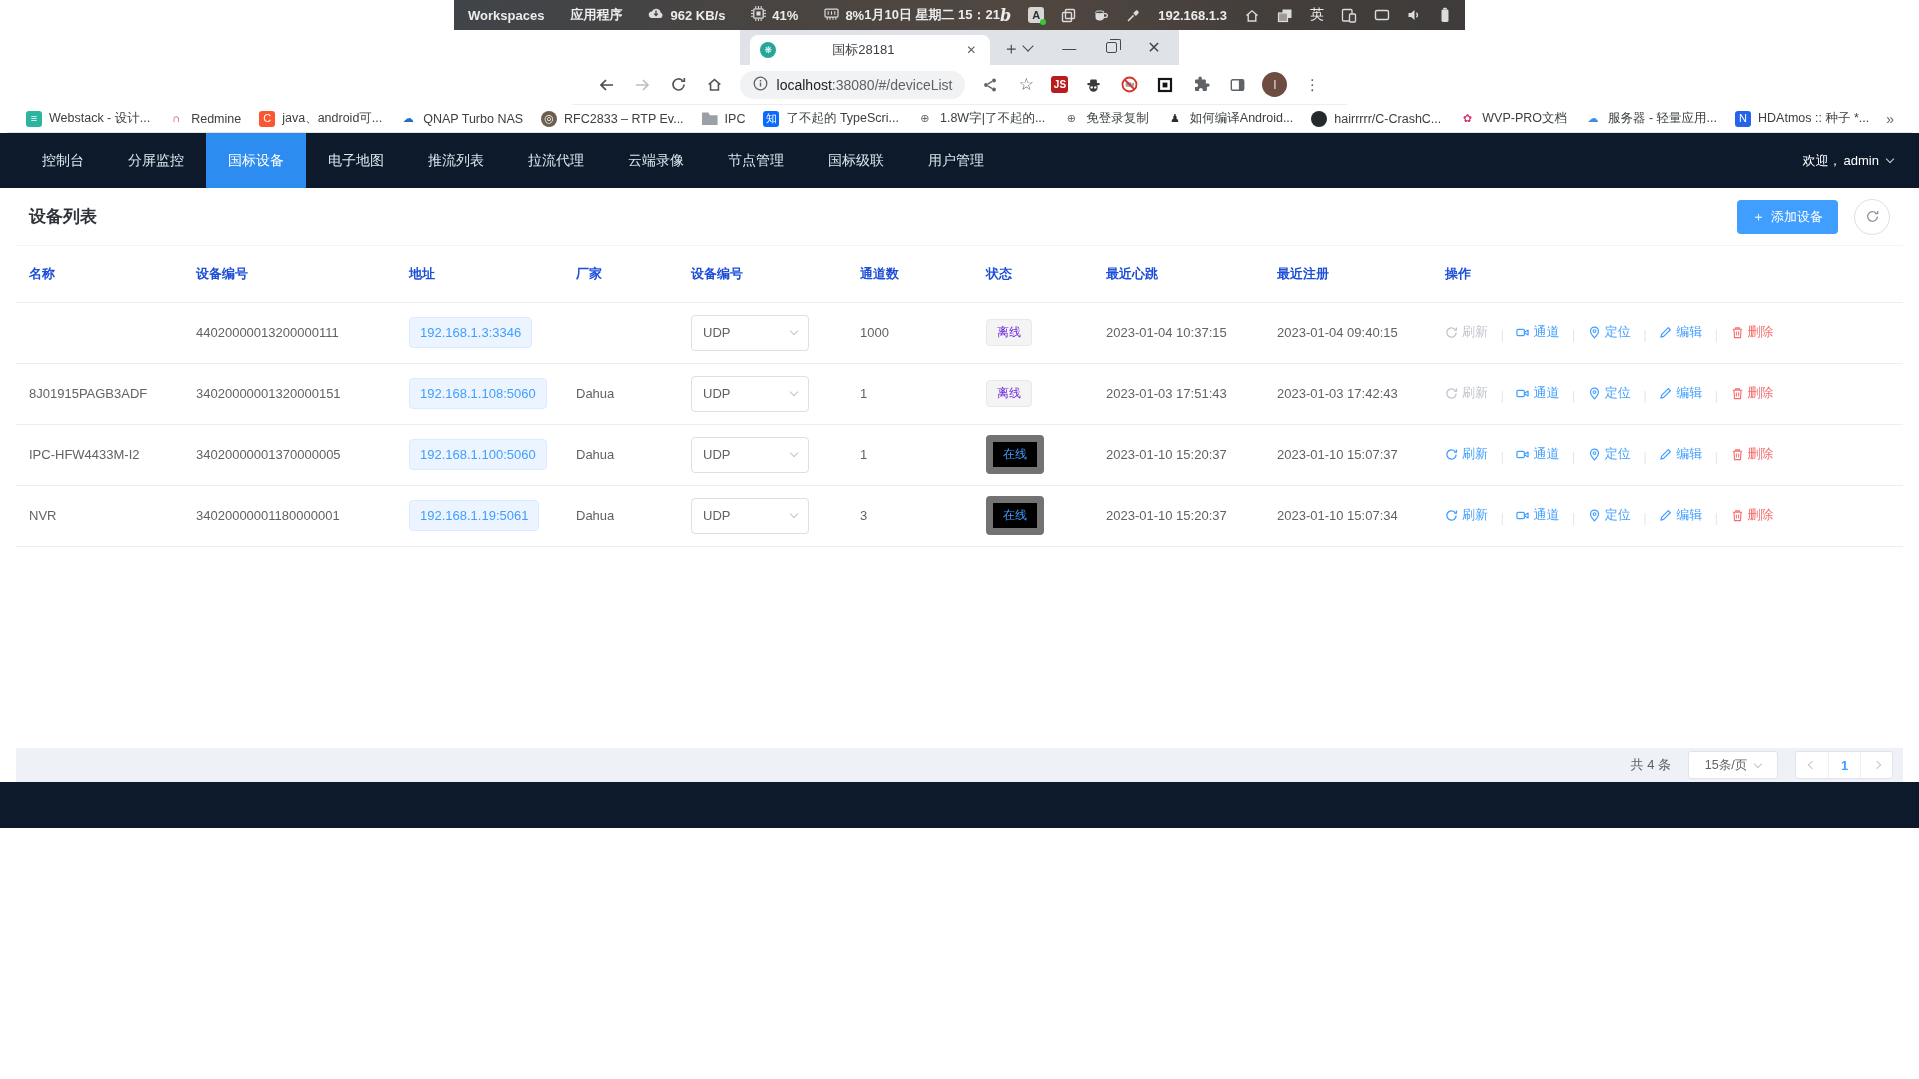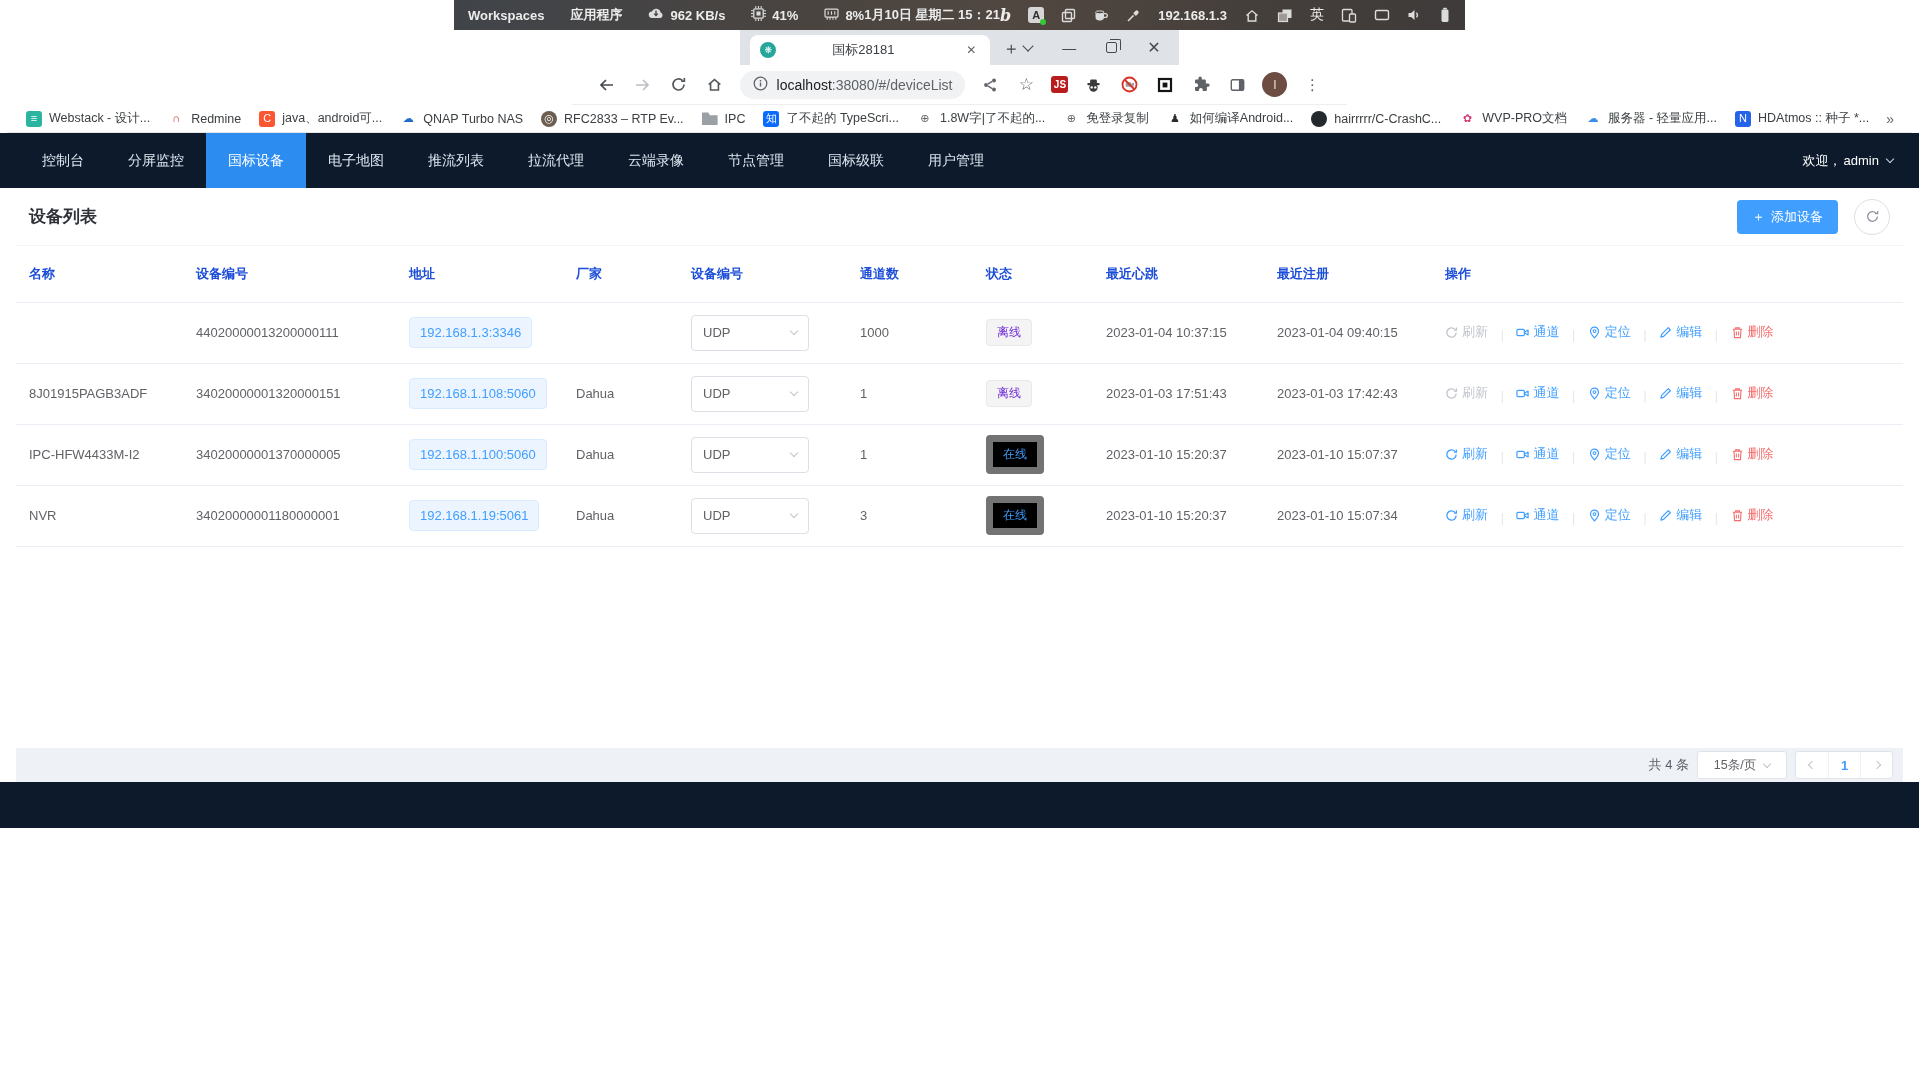--- a/index.html
+++ b/index.html
@@ -92,21 +92,21 @@
   .tag-offline { background:#f4f4f5; border:1px solid #e9e9eb; color:#6d28d9; }
   .tag-online { background:#000000; border:7px solid #737373; color:#409eff; }
   .op { color:#409eff; display:inline-flex; align-items:center; gap:4px; cursor:pointer; font-size:13px; }
   .op svg { flex:0 0 auto; }
   .op.op-delete { color:#f56c6c; }
   .op.disabled { color:#c0c4cc; cursor:default; }
   .sep { color:#e2e6ec; margin:0 9px; font-size:12px; }
 
   .filler { flex:1; }
   .footerbar { height:34px; flex:0 0 34px; background:#eef1f6; display:flex; align-items:center;
-    justify-content:flex-end; gap:8px; padding:0 10px; font-size:13px; color:#5a5e66; }
+    justify-content:flex-end; gap:17px; padding:0 10px; font-size:13px; color:#5a5e66; }
   .psize { width:90px; height:28px; background:#fff; border:1px solid #e0e4ea; border-radius:3px;
     display:flex; align-items:center; justify-content:center; gap:8px; font-size:12.5px; color:#606266; cursor:pointer; }
   .psize .chev { color:#c0c4cc; }
   .pager { display:flex; align-items:center; height:28px; background:#fff; border:1px solid #e0e4ea;
     border-radius:3px; overflow:hidden; }
   .pager > span { width:32px; height:100%; display:flex; align-items:center; justify-content:center; cursor:pointer; }
   .pager > span + span { border-left:1px solid #eef0f4; }
   .pager-btn { color:#c0c4cc; }
   .pager-page.current { color:#409eff; font-weight:bold; font-size:13px; }
   .bottom-band { height:46px; flex:0 0 46px; background:#0c1a2c; }

